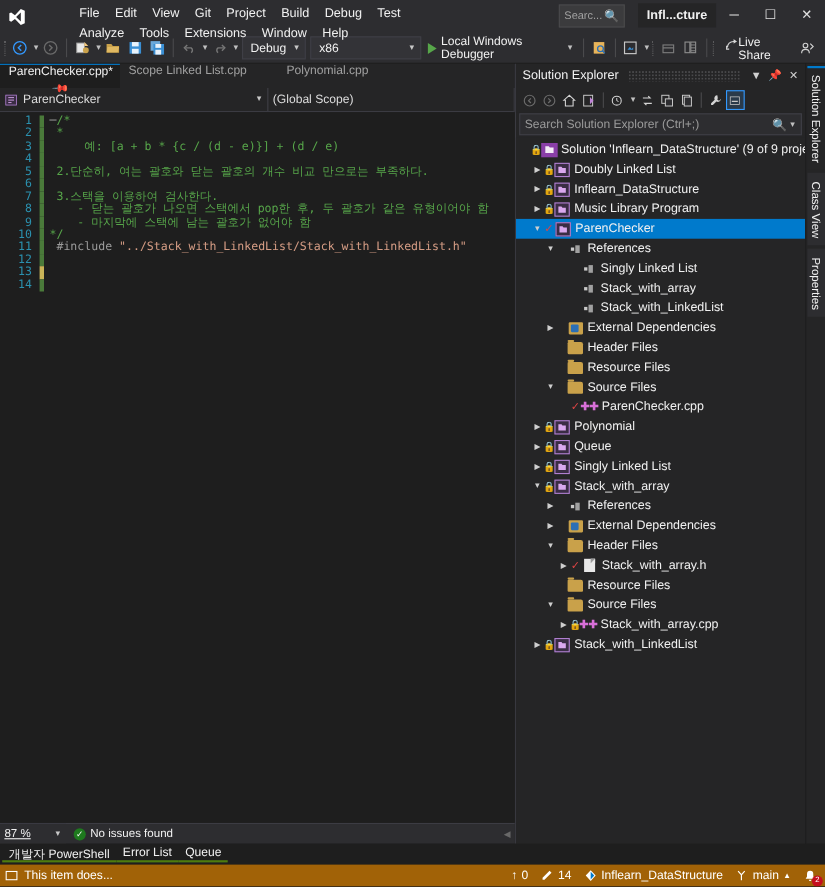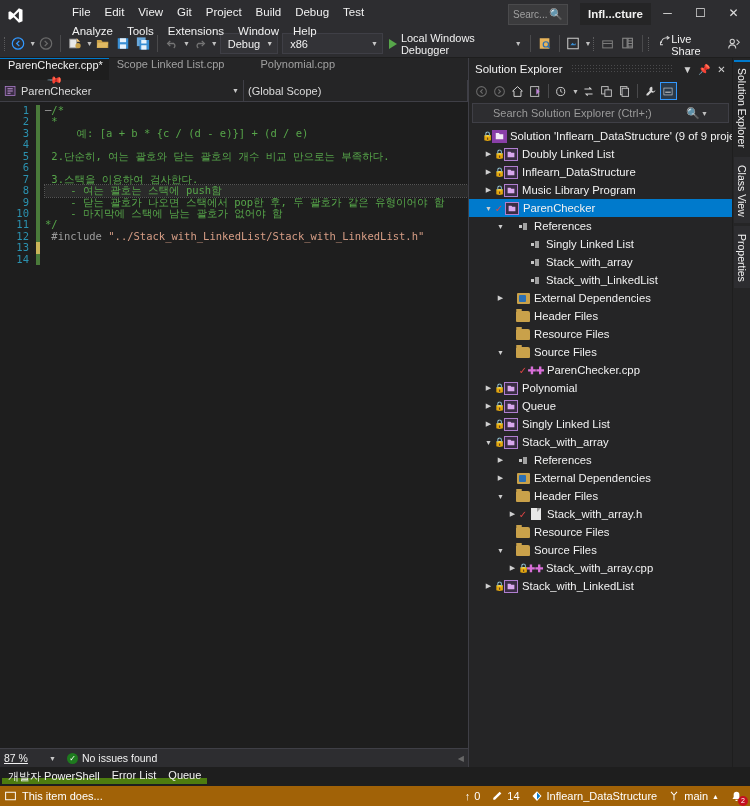--- a/index.html
+++ b/index.html
@@ -92,21 +92,21 @@
       flex:0 0 22px; gap:4px; }
   .sol-header .t { font-size:11.5px; color:#f1f1f1; white-space:nowrap; }
   .dots { flex:1; height:10px; background-image:radial-gradient(circle, #4a4a4c 0.8px, transparent 0.9px);
       background-size:3px 3px; margin:0 4px; }
   .hdr-ic { width:13px; text-align:center; color:#d0d0d0; font-size:10px; }
   .sol-toolbar { height:22px; display:flex; align-items:center; padding:0 4px; gap:1px; flex:0 0 22px; background:#252526;}
   .st-btn { width:17px; height:18px; display:flex; align-items:center; justify-content:center; }
   .st-btn.boxed { border:1px solid #3399ff; background:#2a3a4a; }
   .st-sep { width:1px; height:14px; background:#4a4a4c; margin:0 3px; }
   .sol-search { height:20px; margin:1px 3px 2px 3px; background:#2d2d30; border:1px solid #3f3f46;
-      display:flex; align-items:center; padding:0 20px; flex:0 0 20px; }
+      display:flex; align-items:center; padding:0 4px; flex:0 0 20px; }
   .sol-search .ph { flex:1; font-size:11px; color:#9a9a9a; white-space:nowrap; }
   .sol-tree { flex:1; overflow:hidden; padding-top:2px; background:#252526; }
   .row { height:18px; display:flex; align-items:center; font-size:11.3px; color:#f1f1f1; white-space:nowrap; }
   .row.selected { background:#007acc; }
   .tw { width:11px; text-align:center; font-size:7px; color:#cfcfcf; flex:0 0 11px; }
   .tw.open { color:#cfcfcf; }
   .ic { width:16px; display:flex; align-items:center; justify-content:center; flex:0 0 16px; }
   .lockic { width:9px; text-align:center; color:#3399ff; font-size:9px; flex:0 0 9px; }
   .chkic { width:10px; text-align:center; color:#d44; font-size:10px; flex:0 0 10px; }
   .lbl { padding-left:3px; }
@@ -114,21 +114,21 @@
   
   .vtabs { width:18px; background:#252526; display:flex; flex-direction:column; align-items:center;
       padding-top:2px; border-left:1px solid #1e1e1e; }
   .vtab { writing-mode:vertical-rl; font-size:10.5px; color:#f1f1f1; padding:6px 2px; margin-bottom:3px;
       background:#2d2d30; border-top:2px solid transparent; }
   .vtab.act { border-top:2px solid #007acc; background:#252526; }
 
   
   .bottom-tabs { height:19px; background:#1e1e1e; display:flex; align-items:flex-start; flex:0 0 19px; padding-left:2px; }
   .btab { font-size:11px; color:#f1f1f1; padding:2px 6px 0 6px; white-space:nowrap; height:17px; }
-  .btab.act { border-bottom:6px solid #4d7c0f; }
+  .btab.act { border-bottom:2px solid #4d7c0f; }
 
   
   .statusbar { height:20px; background:#a16207; display:flex; align-items:center; flex:0 0 20px;
       font-size:11px; color:#fff; padding:0 4px; }
   .sb-left { display:flex; align-items:center; gap:5px; }
   .sb-right { margin-left:auto; display:flex; align-items:center; gap:11px; padding-right:3px; }
   .sb-item { display:flex; align-items:center; gap:4px; }
   .badge { position:relative; }
   .badge .cnt { position:absolute; right:-5px; bottom:-3px; background:#c50f1f; color:#fff; font-size:7px;
       border-radius:50%; width:10px; height:10px; display:flex; align-items:center; justify-content:center; }
@@ -393,21 +393,20 @@
         </div>
 
         <div class="code-lines">
           <div class="cl"><span style="color:#9b9b9b">─</span><span>/*</span></div>
           <div class="cl"> *</div>
           <div class="cl">     예: [a + b * {c / (d - e)}] + (d / e)</div>
           <div class="cl"> </div>
           <div class="cl"> 2.단순히, 여는 괄호와 닫는 괄호의 개수 비교 만으로는 부족하다.</div>
           <div class="cl"> </div>
           <div class="cl"> 3.스택을 이용하여 검사한다.</div>
-          <div class="cl sel">    - 여는 괄호는 스택에 push함</div>
           <div class="cl">    - 닫는 괄호가 나오면 스택에서 pop한 후, 두 괄호가 같은 유형이어야 함</div>
           <div class="cl">    - 마지막에 스택에 남는 괄호가 없어야 함</div>
           <div class="cl">*/</div>
           <div class="cl"><span>&nbsp;</span><span class="dir">#include</span><span> </span><span class="str">"../Stack_with_LinkedList/Stack_with_LinkedList.h"</span></div>
           <div class="cl"></div>
         </div>
       </div>
 
       <div class="ed-status">
         <div class="zoom-box">

